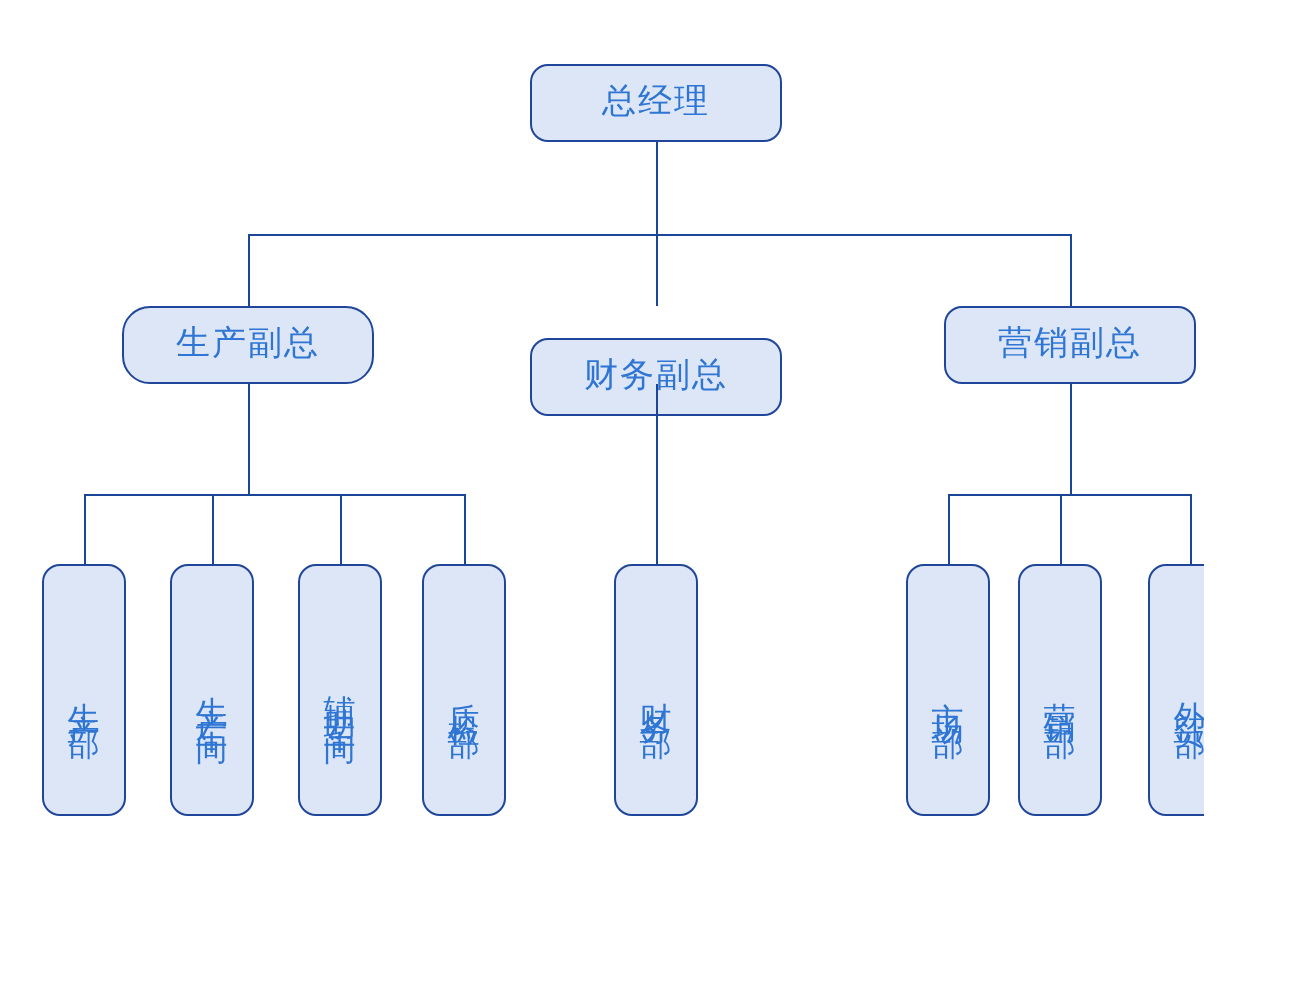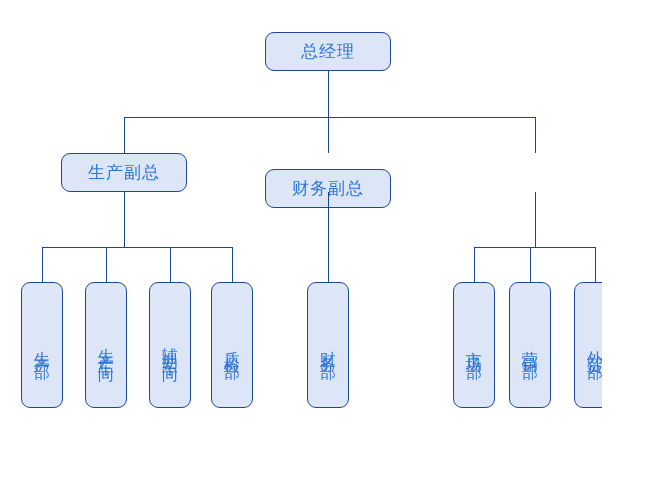--- a/index.html
+++ b/index.html
@@ -75,28 +75,31 @@
   </div>
 
   <div class="connector v" style="left:328px; top:71px; height:47px;"></div>
 
   <div class="connector h" style="left:124px; top:117px; width:412px;"></div>
 
   <div class="connector v" style="left:124px; top:117px; height:36px;"></div>
   <div class="connector v" style="left:328px; top:117px; height:36px;"></div>
   <div class="connector v" style="left:535px; top:117px; height:36px;"></div>
 
-  <div class="node horiz" style="left:61px; top:153px;">
+  <div class="node horiz" style="left:61px; top:153px;border-radius:14px;">
     <span class="label">生产副总</span>
   </div>
 
   <div class="node horiz" style="left:265px; top:153px;margin-top:16px;">
     <span class="label">财务副总</span>
   </div>
 
+  <div class="node horiz" style="left:472px; top:153px;">
+    <span class="label">营销副总</span>
+  </div>
 
   <div class="connector v" style="left:124px; top:192px; height:55px;"></div>
   <div class="connector h" style="left:42px; top:247px; width:191px;"></div>
   <div class="connector v" style="left:42px; top:247px; height:35px;"></div>
   <div class="connector v" style="left:106px; top:247px; height:35px;"></div>
   <div class="connector v" style="left:170px; top:247px; height:35px;"></div>
   <div class="connector v" style="left:232px; top:247px; height:35px;"></div>
 
   <div class="connector v" style="left:328px; top:192px; height:90px;"></div>
 

